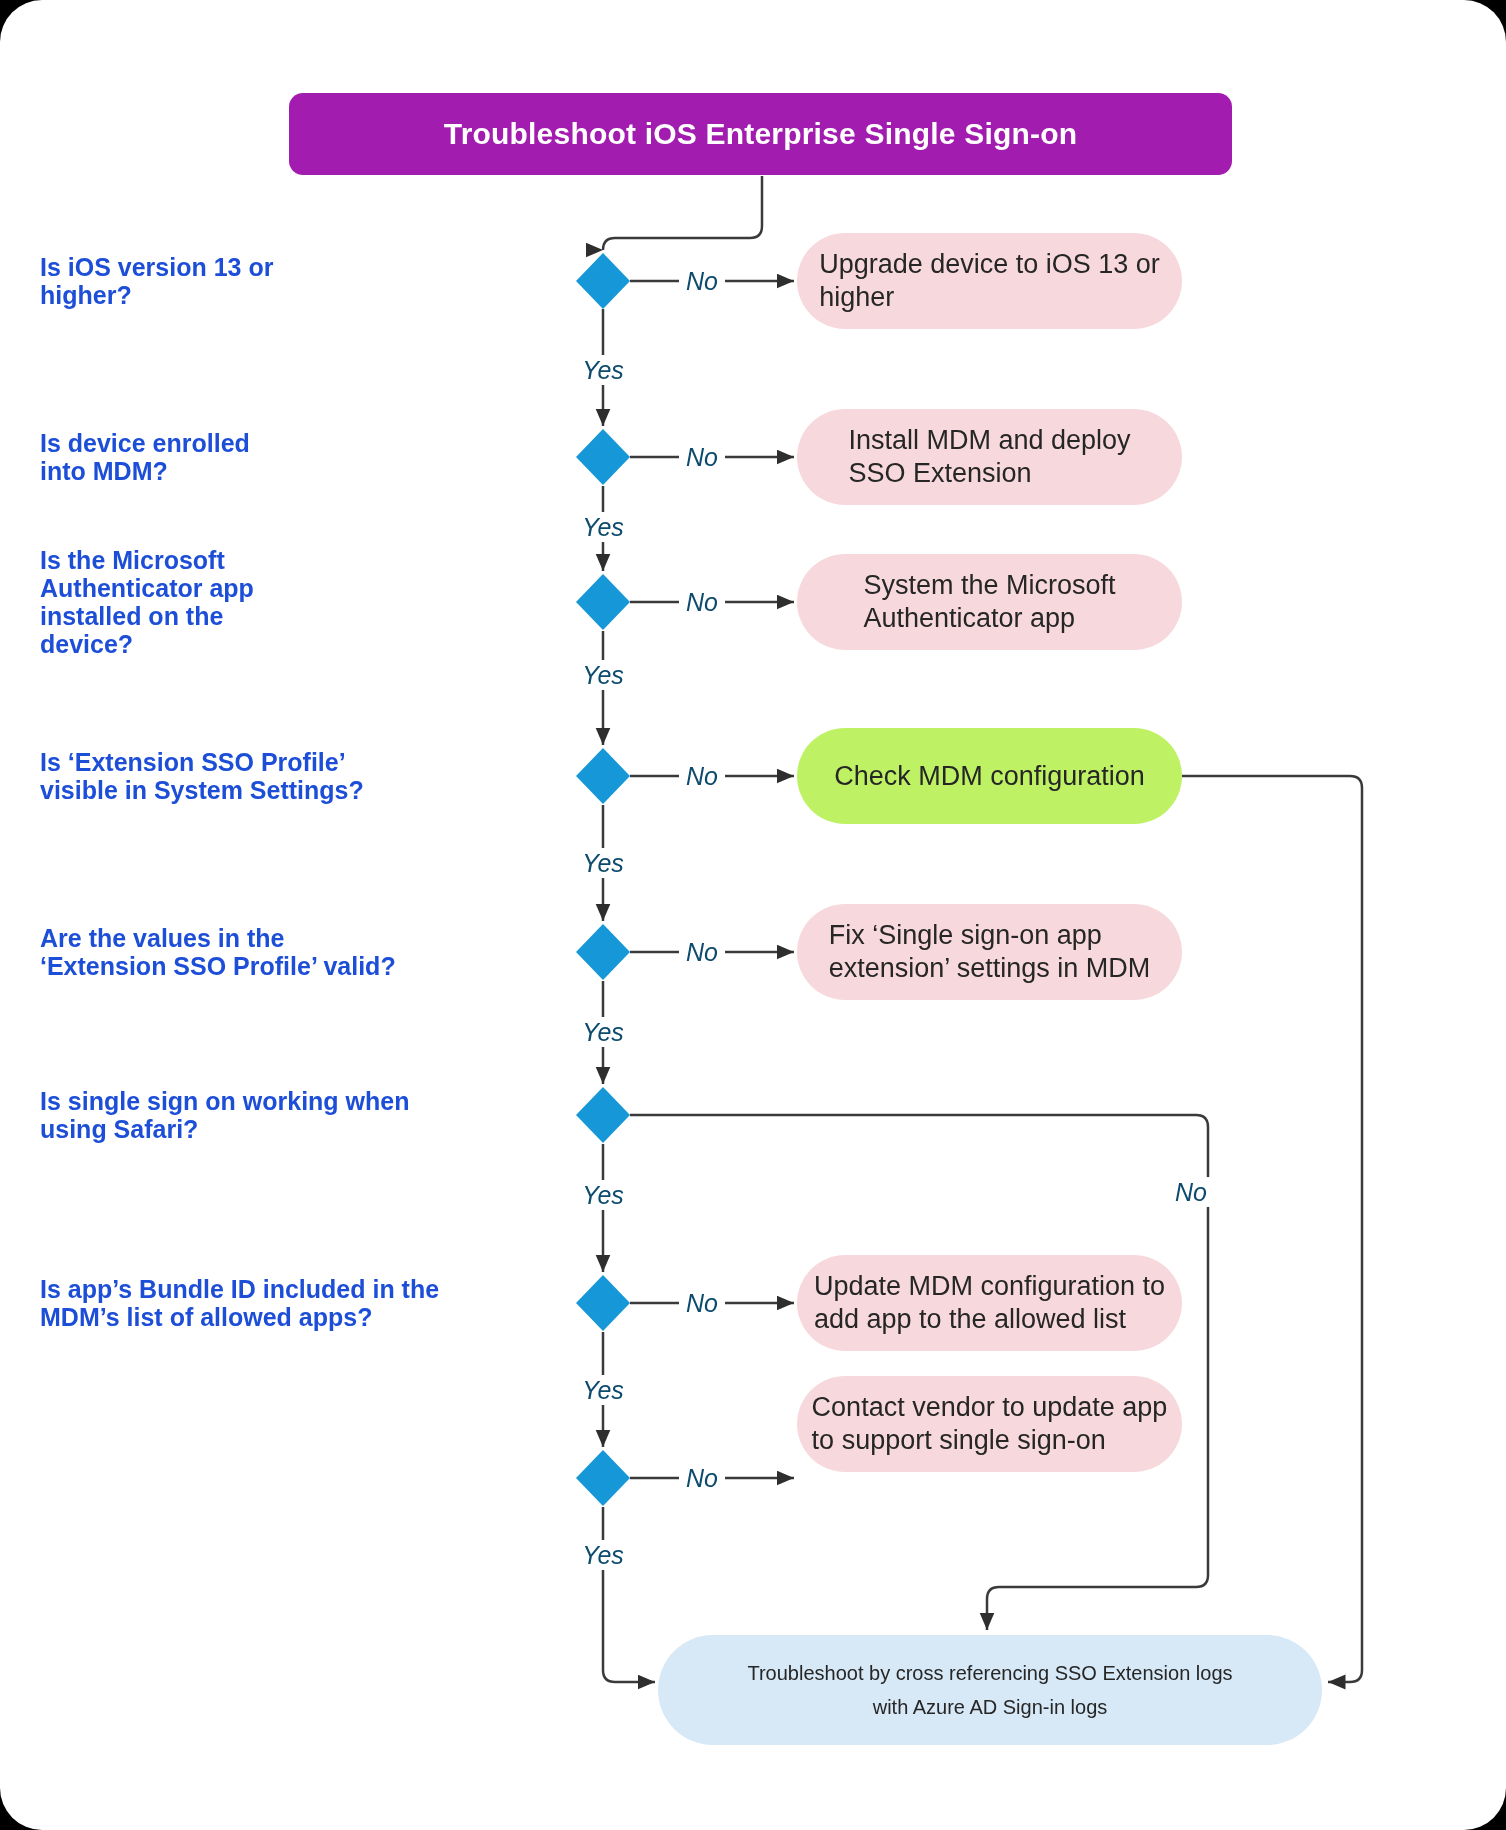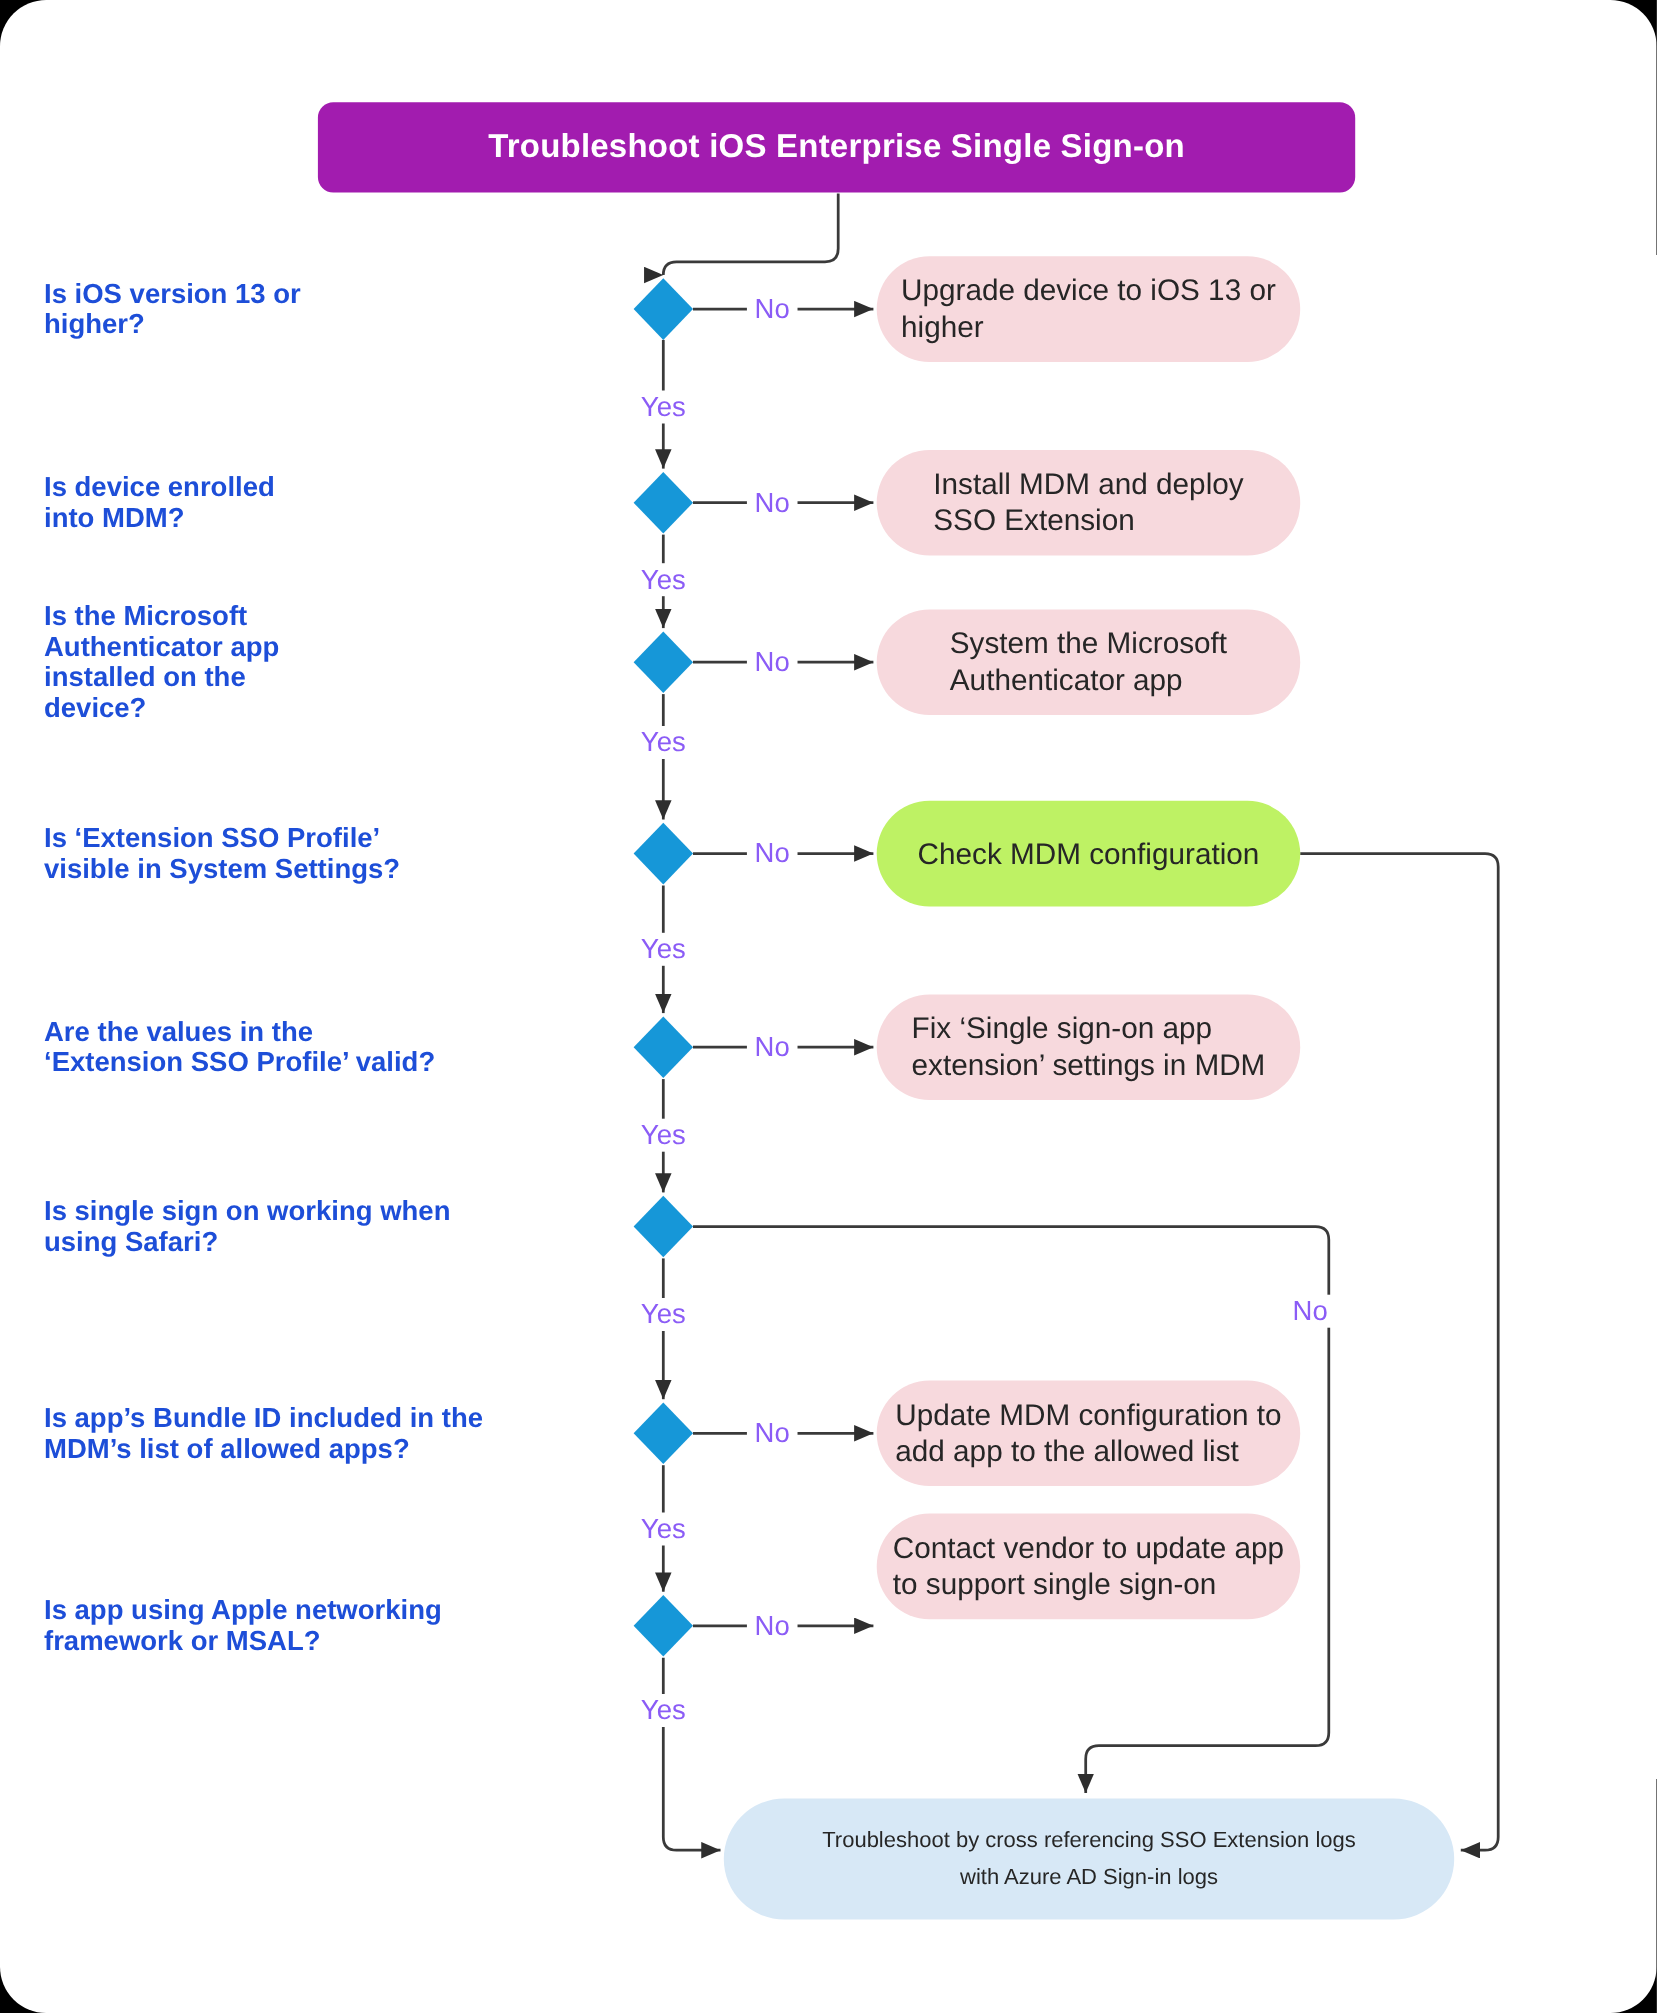--- a/index.html
+++ b/index.html
@@ -27,22 +27,23 @@
   }
   .pill.pink{background:#F7D9DD;}
   .pill.blue{background:#bef264;}
   .final{
     position:absolute;left:658px;top:1635px;width:664px;height:110px;border-radius:55px;
     background:#D7E8F6;display:flex;align-items:center;justify-content:center;
     text-align:center;font-size:20px;line-height:34px;color:#262626;white-space:pre-line;
   }
   .lbl{
     position:absolute;transform:translate(-50%,-50%);
-    background:#fff;padding:0 7px;font-size:25px;line-height:30px;color:#8b5cf6;
+    background:#fff;padding:0 7px;font-size:25px;line-height:30px;color:#0c4a6e;
     white-space:nowrap;
+    font-style:italic;
   }
 </style>
 </head>
 <body>
 
 <div class="page">
 
   <svg class="layer" width="1506" height="1830" viewBox="0 0 1506 1830">
     <defs>
       <marker id="arr" markerUnits="strokeWidth" markerWidth="8" markerHeight="7" refX="7" refY="3" orient="auto">
@@ -103,22 +104,20 @@
 installed on the
 device?</div>
   <div class="q" style="top:748px">Is ‘Extension SSO Profile’
 visible in System Settings?</div>
   <div class="q" style="top:924px">Are the values in the
 ‘Extension SSO Profile’ valid?</div>
   <div class="q" style="top:1087px">Is single sign on working when
 using Safari?</div>
   <div class="q" style="top:1275px">Is app’s Bundle ID included in the
 MDM’s list of allowed apps?</div>
-  <div class="q" style="top:1450px">Is app using Apple networking
-framework or MSAL?</div>
 
   <div class="pill pink" style="top:233px">Upgrade device to iOS 13 or
 higher</div>
   <div class="pill pink" style="top:409px">Install MDM and deploy
 SSO Extension</div>
   <div class="pill pink" style="top:554px">System the Microsoft
 Authenticator app</div>
   <div class="pill blue" style="top:728px">Check MDM configuration</div>
   <div class="pill pink" style="top:904px">Fix ‘Single sign-on app
 extension’ settings in MDM</div>

